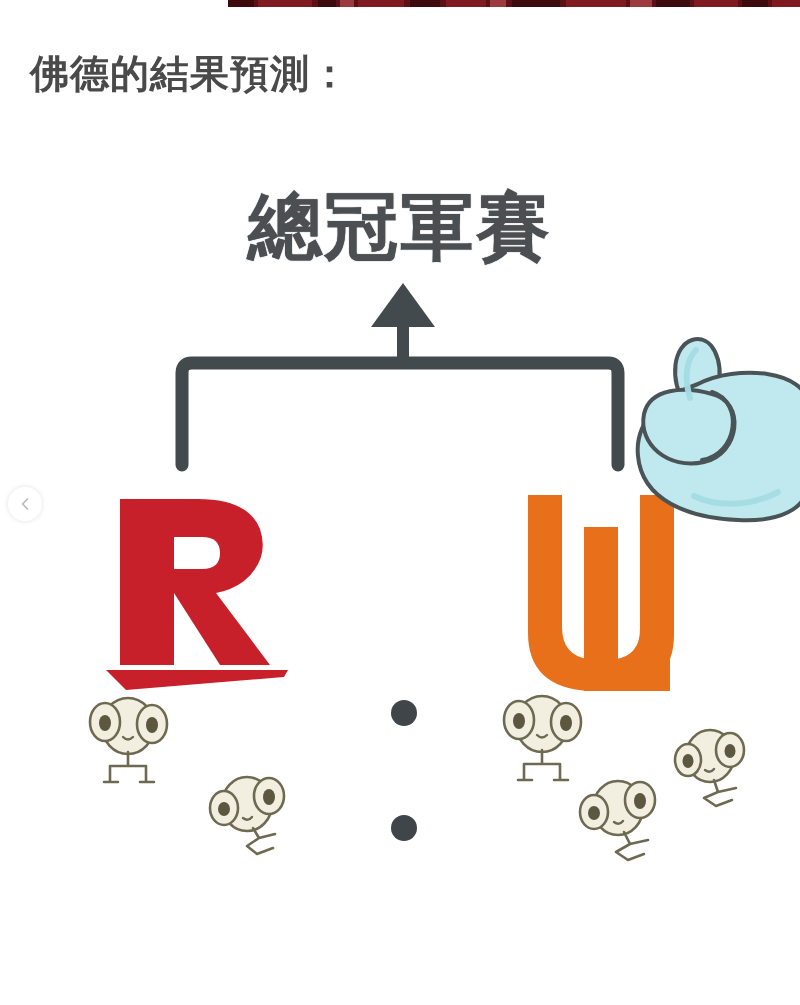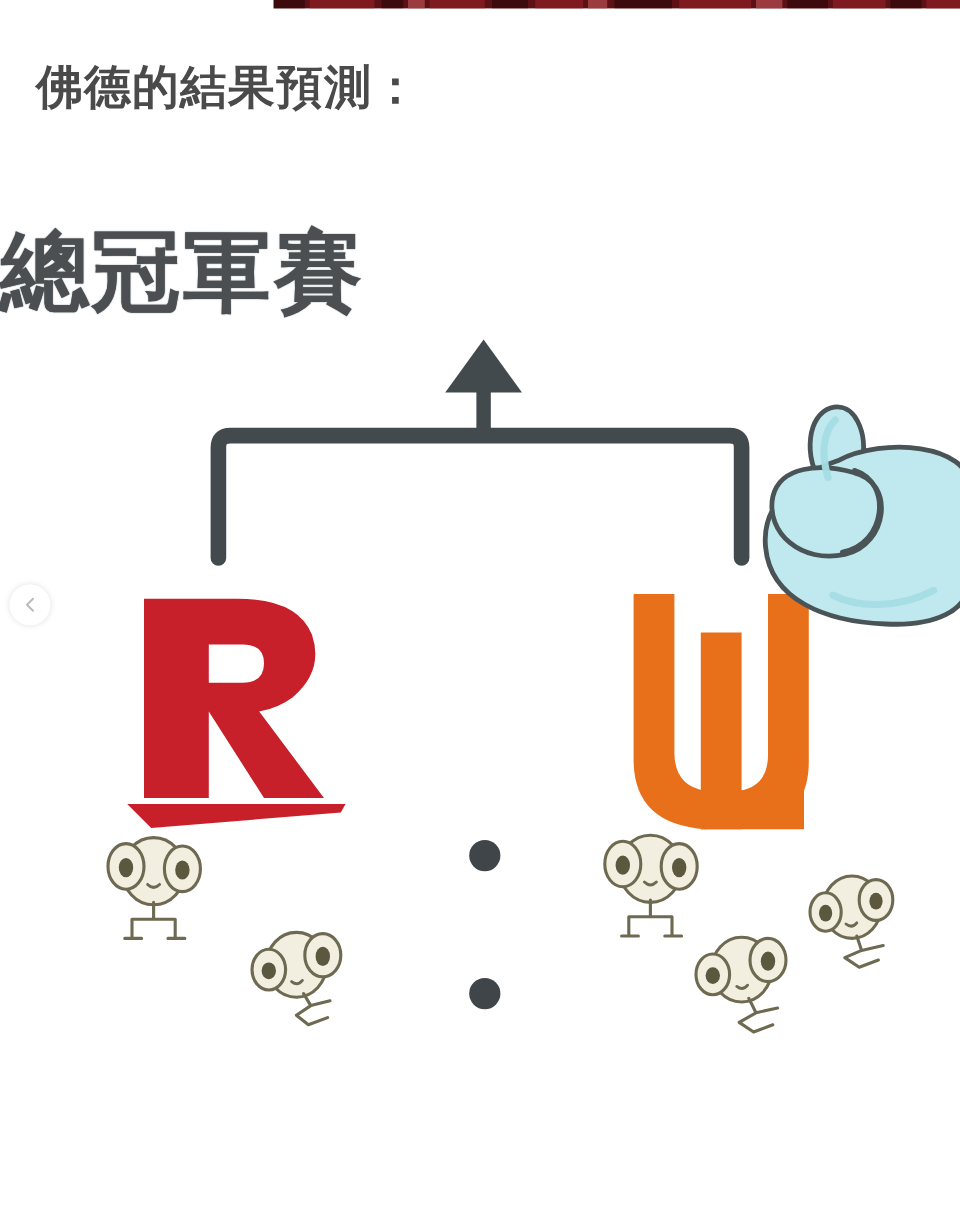--- a/index.html
+++ b/index.html
@@ -50,20 +50,21 @@
     white-space: nowrap;
     line-height: 1.1;
   }
 
   
   .main-heading {
     position: absolute;
     left: 0;
     top: 190px;
     width: 800px;
+    text-align: center;
     font-size: 74px;
     font-weight: bold;
     color: #4b4f52;
     letter-spacing: 2px;
     line-height: 1;
     white-space: nowrap;
     text-shadow: 0 0 1px #4b4f52;
   }
 
   

